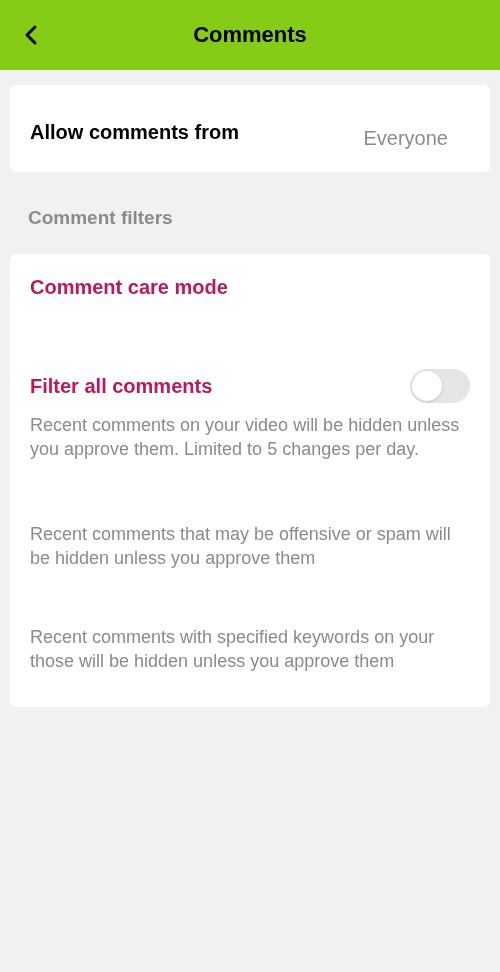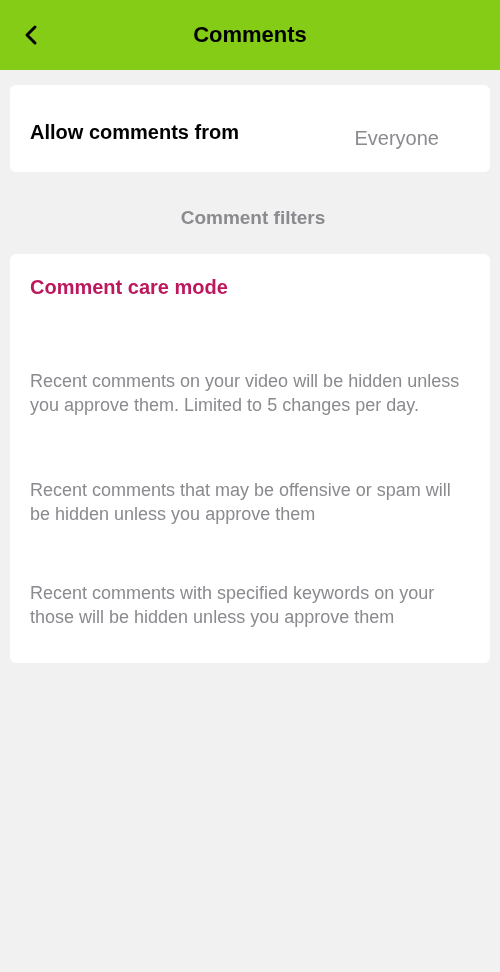--- a/index.html
+++ b/index.html
@@ -53,37 +53,36 @@
     }
     .row-title {
       font-size: 20px;
       font-weight: 700;
       color: #000;
       margin-top: 8px;
     }
     .row-right {
       display: flex;
       align-items: flex-end;
-      gap: 19px;
+      gap: 10px;
       margin-top: 20px;
     }
     .right-value {
       font-size: 20px;
       color: #8a8a8f;
     }
     .chevron {
       width: 12px;
       height: 18px;
     }
     .section-header {
       padding: 35px 22px 10px 28px;
       font-size: 19px;
       font-weight: 600;
       color: #8a8a8f;
-      text-align: center;
     }
     .block {
       padding: 22px 20px 18px 20px;
     }
     .block-head {
       display: flex;
       align-items: center;
       justify-content: space-between;
       margin-bottom: 10px;
     }
@@ -157,20 +156,26 @@
         <svg viewBox="0 0 12 18" width="12" height="18" fill="none" stroke-width="2.5" stroke-linecap="round" stroke-linejoin="round">
           <polyline points="2 2 9 9 2 16"></polyline>
         </svg>
       </div>
     </div>
   </div>
 
   <div class="spacer-20"></div>
 
   <div class="block">
+    <div class="block-head">
+      <div class="block-title">Filter all comments</div>
+      <div class="toggle">
+        <div class="toggle-knob"></div>
+      </div>
+    </div>
     <div class="block-desc">Recent comments on your video will be hidden unless you approve them. Limited to 5 changes per day.</div>
   </div>
 
   <div class="spacer-20"></div>
 
   <div class="block">
     <div class="block-desc">Recent comments that may be offensive or spam will be hidden unless you approve them</div>
   </div>
 
   <div class="spacer-15"></div>

